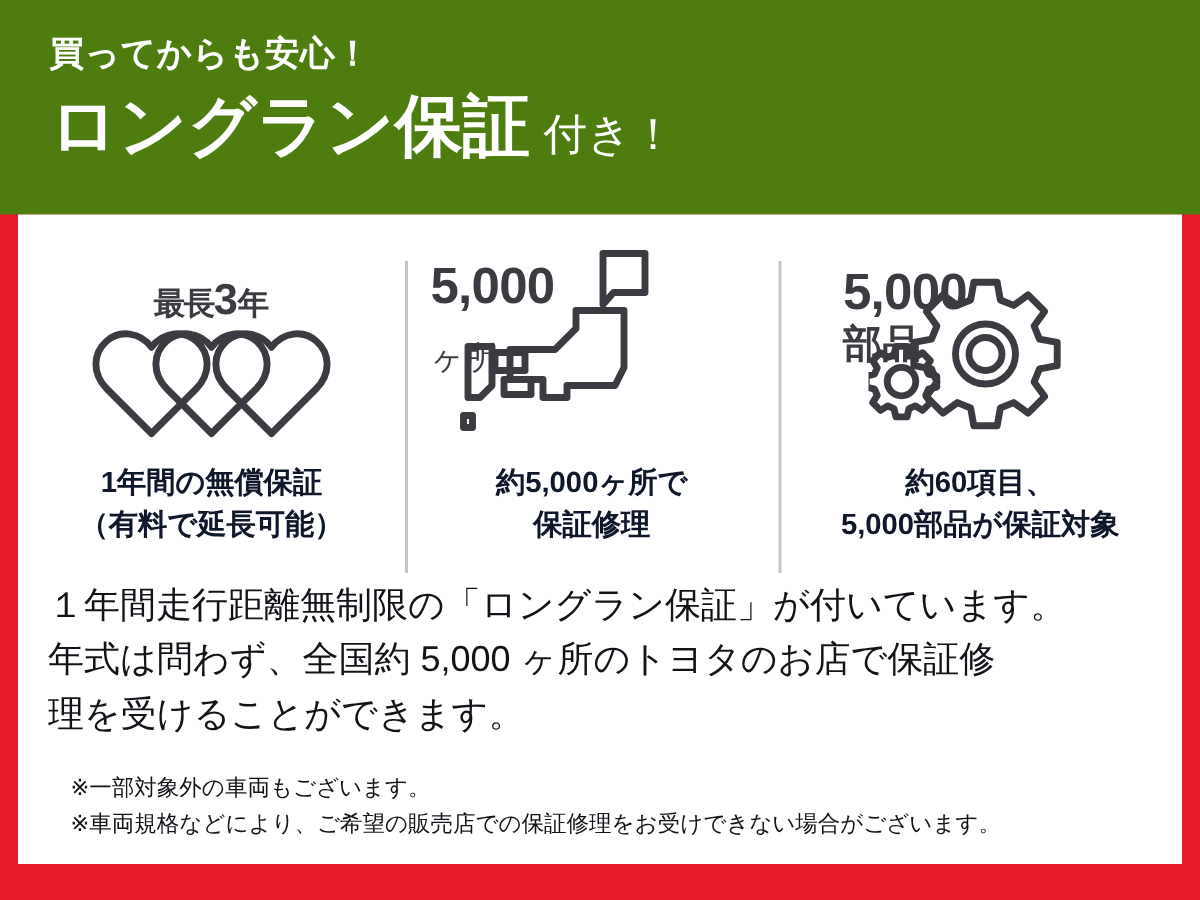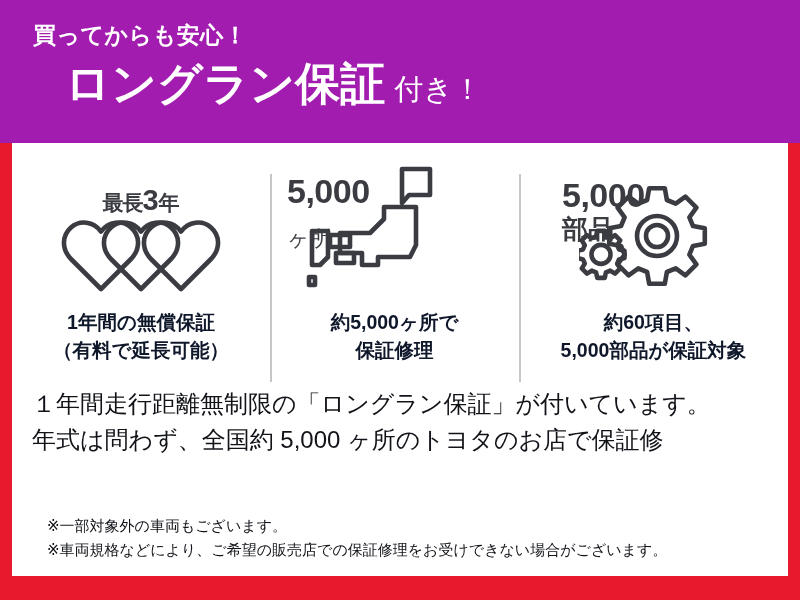--- a/index.html
+++ b/index.html
@@ -39,21 +39,20 @@
     letter-spacing: 0.5px;
     line-height: 1;
     margin: 0 0 14px 0;
     white-space: nowrap;
   }
   .header-line2 {
     display: flex;
     align-items: baseline;
     line-height: 1;
     white-space: nowrap;
-    margin-left: 32px;
   }
   .header-main {
     font-size: 45px;
     font-weight: bold;
     letter-spacing: 0px;
   }
   .header-sub {
     font-size: 29px;
     font-weight: normal;
     margin-left: 9px;
@@ -232,21 +231,21 @@
     font-size: 15px;
     line-height: 1.62;
     white-space: nowrap;
   }
 </style>
 </head>
 <body>
 
 <div id="page" style="background: rgb(232, 25, 44);">
 
-  <div class="header" style="background: #a21caf;">
+  <div class="header" style="background: #4d7c0f;">
     <div class="header-line1">買ってからも安心！</div>
     <div class="header-line2">
       <span class="header-main">ロングラン保証</span>
       <span class="header-sub">付き！</span>
     </div>
   </div>
 
   <div class="body-panel">
 
     <div class="features">
@@ -324,20 +323,21 @@
           <div>約60項目、</div>
           <div>5,000部品が保証対象</div>
         </div>
       </div>
 
     </div>
 
     <div class="main-copy">
       <div>１年間走行距離無制限の「ロングラン保証」が付いています。</div>
       <div>年式は問わず、全国約 5,000 ヶ所のトヨタのお店で保証修</div>
+      <div>理を受けることができます。</div>
     </div>
 
     <div class="notes">
       <div>※一部対象外の車両もございます。</div>
       <div>※車両規格などにより、ご希望の販売店での保証修理をお受けできない場合がございます。</div>
     </div>
 
   </div>
 </div>
 

